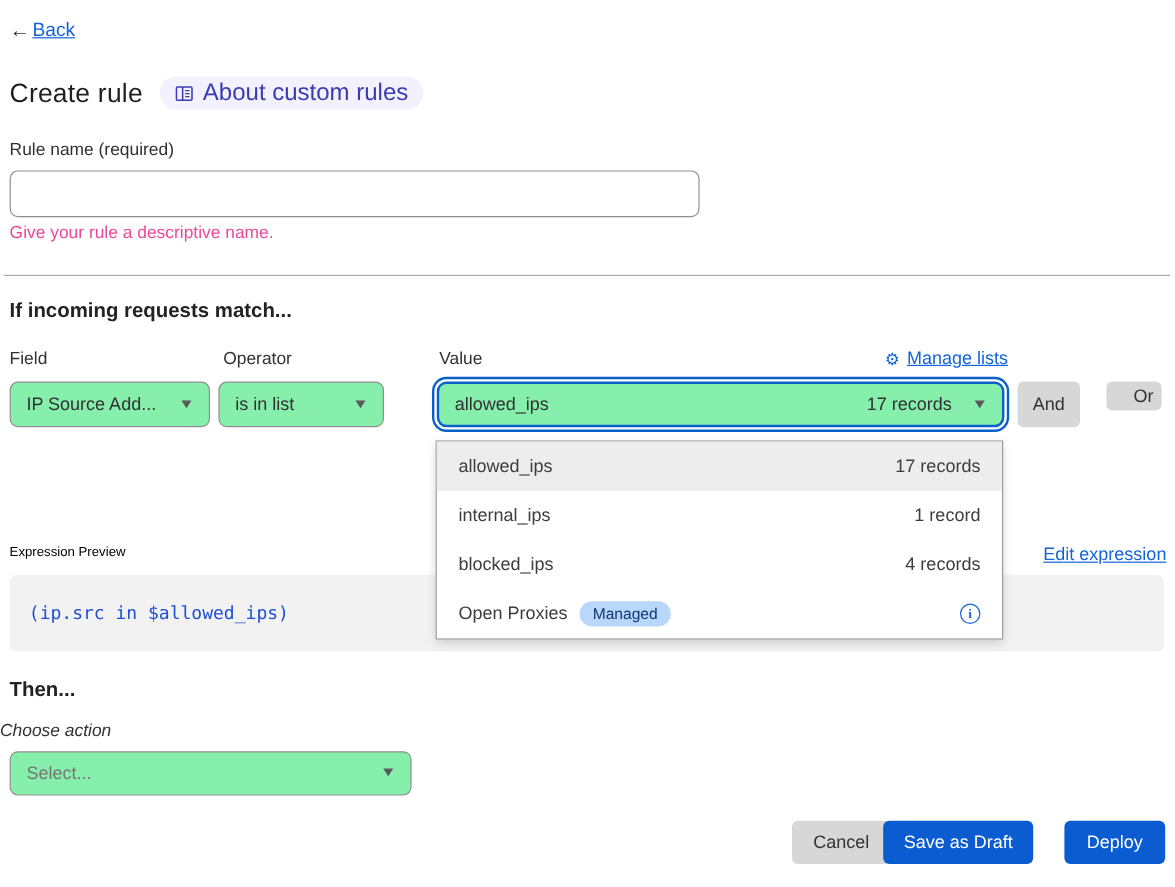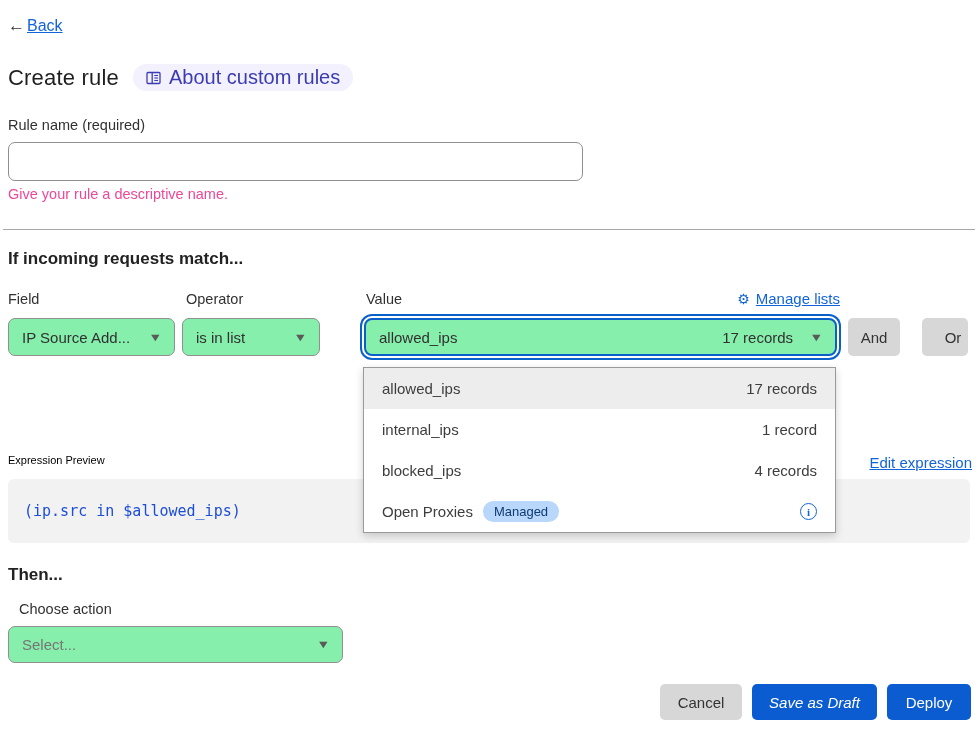--- a/index.html
+++ b/index.html
@@ -40,21 +40,21 @@
   .value-select .count { color:#313131; margin-right:18px; }
 
   .manage-lists { position:absolute; top:290px; right:139px; font-size:15px; display:flex; align-items:center; gap:6px; }
   .manage-lists .gear { font-size:14px; color:#1264d9; text-decoration:none; }
 
   .btn { display:flex; align-items:center; justify-content:center; border:none; border-radius:5px;
     font-size:15px; cursor:pointer; font-family:"Liberation Sans", sans-serif; }
   .btn-gray { background:#d7d7d7; color:#333; }
   .btn-blue { background:#0b5cd0; color:#fff; }
   .and-btn { position:absolute; left:848px; top:318px; width:52px; height:38px; }
-  .or-btn  { position:absolute; left:922px; top:318px; width:46px; height:38px;padding-left:16px; }
+  .or-btn  { position:absolute; left:922px; top:318px; width:46px; height:24px;padding-left:16px; }
 
   
   .dropdown { position:absolute; left:363px; top:367px; width:473px; background:#fff;
     border:1px solid #9a9a9a; box-shadow:0 3px 8px rgba(0,0,0,.18); z-index:5; }
   .dd-item { height:41px; display:flex; align-items:center; padding:0 18px; font-size:15px; color:#3d3d3d; cursor:pointer; }
   .dd-item.selected { background:#ededed; }
   .dd-item .grow { flex:1; }
   .managed-pill { background:#b9d7fa; color:#0e3a75; font-size:13px; border-radius:11px;
     padding:3px 11px; margin-left:10px; }
   .info-icon { width:17px; height:17px; border:1.4px solid #1264d9; border-radius:50%;
@@ -67,21 +67,21 @@
   .code-block { position:absolute; left:8px; top:479px; width:962px; height:64px;
     background:#f2f2f2; border-radius:6px; display:flex; align-items:center; padding:0 16px; z-index:1; }
   .code { font-family:"DejaVu Sans Mono", monospace; font-size:15px; color:#1d4ed8; }
 
   
   .action-select { left:8px; top:626px; width:335px; height:37px; }
   .placeholder { color:#767676; }
 
   
   .cancel-btn { position:absolute; left:660px; top:684px; width:82px;  height:36px; }
-  .save-btn   { position:absolute; left:752px; top:684px; width:125px; height:36px;font-style:italic; }
+  .save-btn   { position:absolute; left:736px; top:684px; width:125px; height:36px; }
   .deploy-btn { position:absolute; left:887px; top:684px; width:84px;  height:36px; }
 
   .book-icon svg { display:block; }
 </style>
 </head>
 <body>
 
 <div class="page">
 
   <div class="back">
@@ -163,21 +163,21 @@
     </div>
   </div>
 
   <div class="expr-label">Expression Preview</div>
   <a class="edit-expr">Edit expression</a>
   <div class="code-block">
     <span class="code">(ip.src in $allowed_ips)</span>
   </div>
 
   <div class="section-heading" style="left:8px; top:565px;">Then...</div>
-  <div class="label" style="left:19px; top:601px;">Choose action</div>
+  <div class="label" style="left:0; top:601px;font-style:italic;">Choose action</div>
 
   <div class="select action-select">
     <span class="grow placeholder">Select...</span>
     <span class="chev">▼</span>
   </div>
 
   <button class="btn btn-gray cancel-btn">Cancel</button>
   <button class="btn btn-blue save-btn">Save as Draft</button>
   <button class="btn btn-blue deploy-btn">Deploy</button>
 

